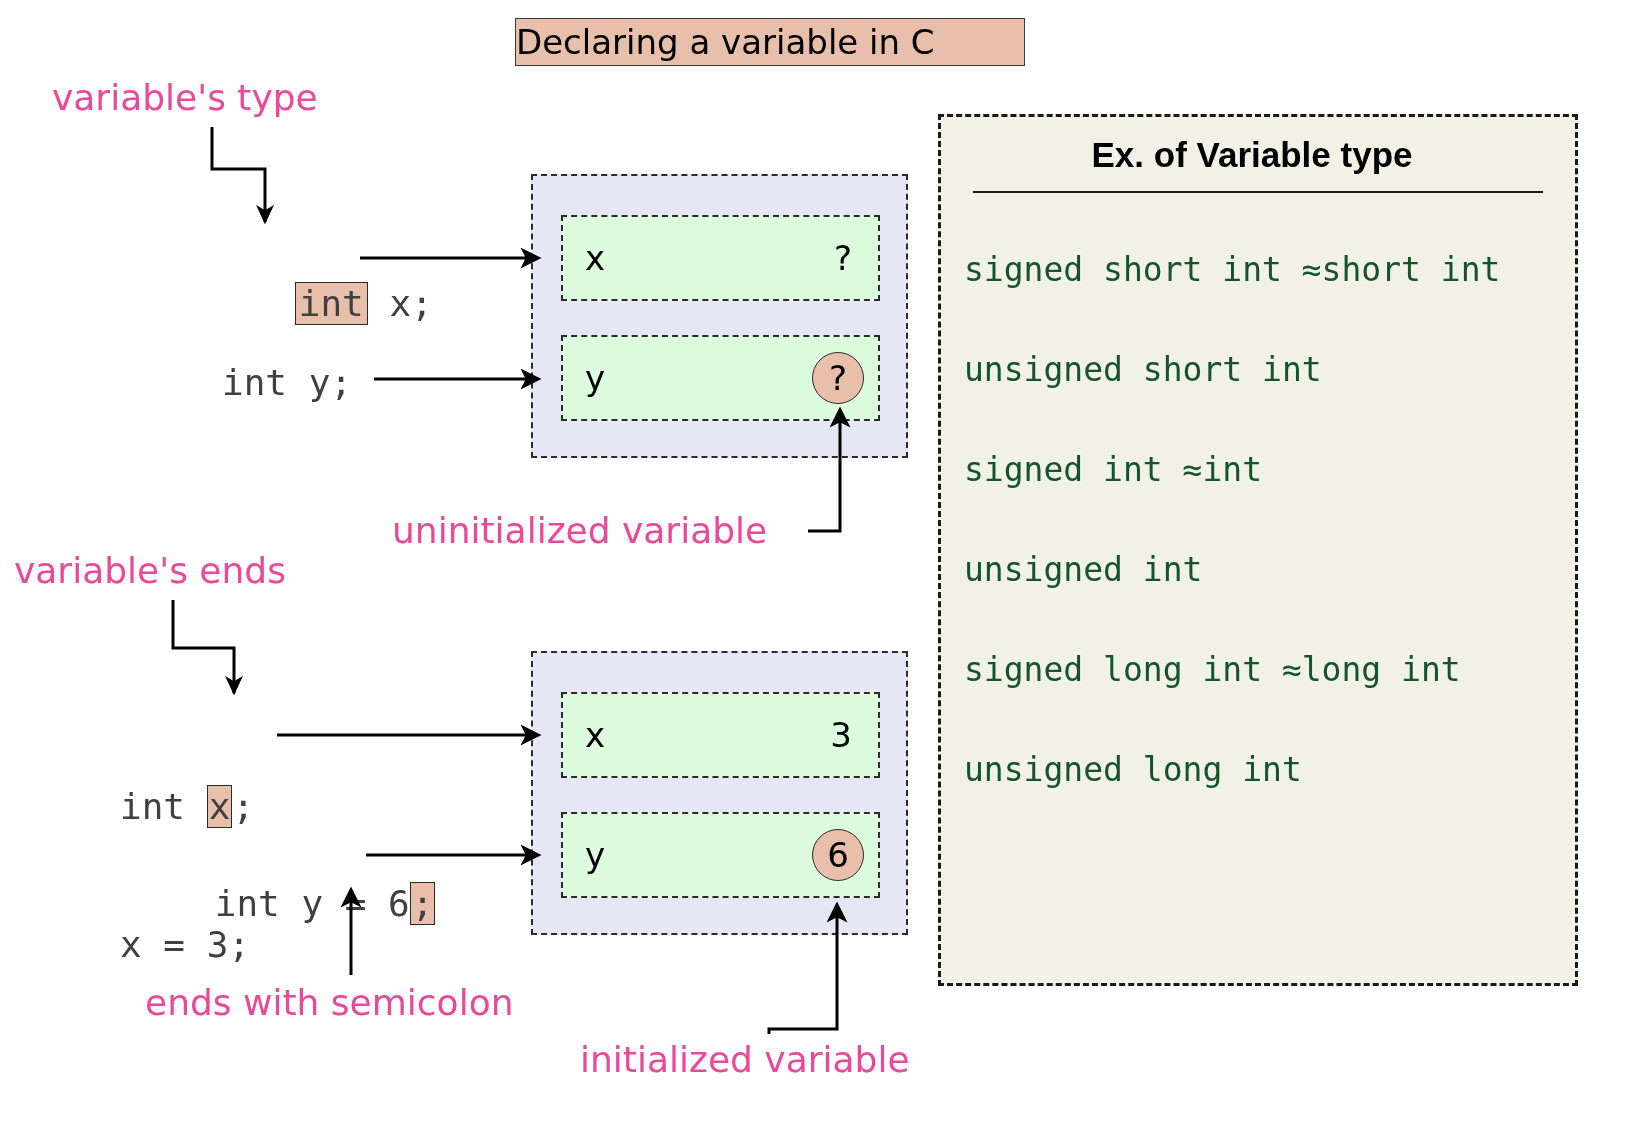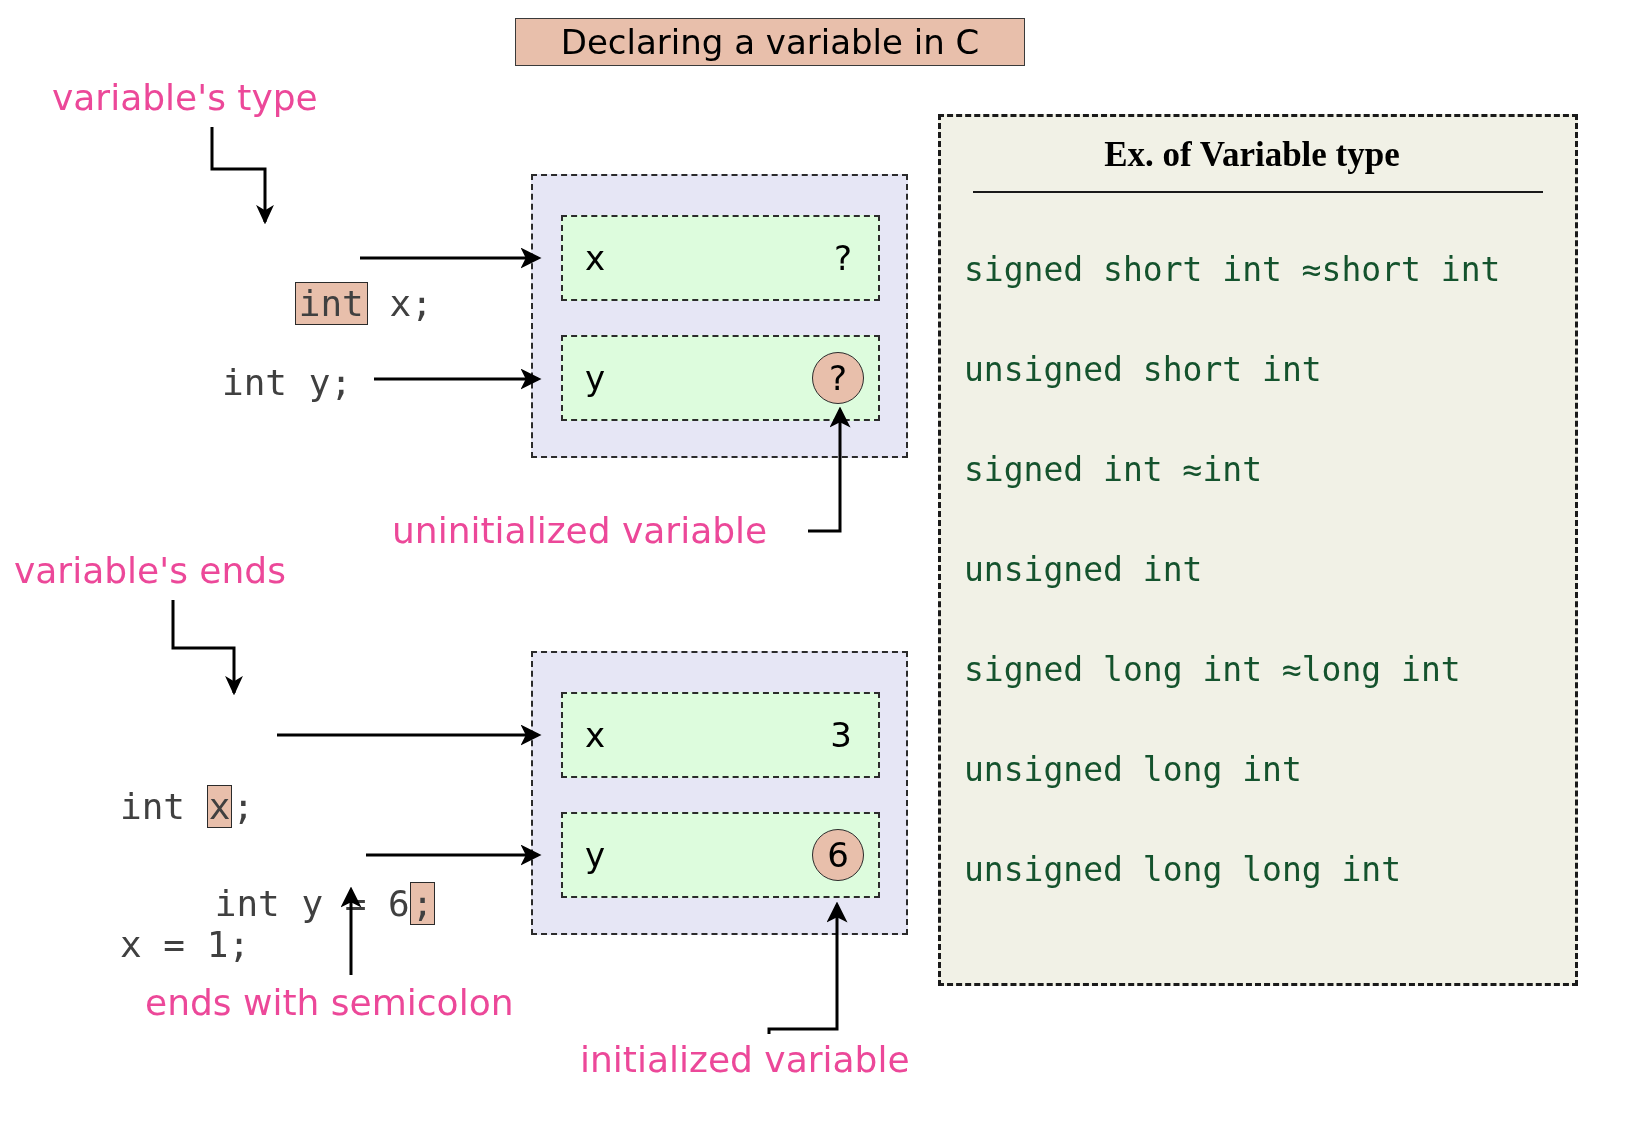--- a/index.html
+++ b/index.html
@@ -17,21 +17,21 @@
   }
   .abs { position: absolute; }
 
   
   #title-box {
     left: 515px; top: 18px;
     width: 510px; height: 48px;
     background: #e8bfab;
     border: 1.5px solid #3a3a3a;
     box-sizing: border-box;
-    display: flex; align-items: center; justify-content: center;
+    display: flex; align-items: center; justify-content: flex-start;
   }
   #title-text {
     font-family: "DejaVu Sans", sans-serif;
     font-size: 34px;
     color: #000;
     line-height: 1;
     white-space: nowrap;
   }
 
   
@@ -109,21 +109,21 @@
     left: 938px; top: 114px;
     width: 640px; height: 872px;
     background: #f1f1e6;
     border: 3px dashed #1a1a1a;
     box-sizing: border-box;
   }
   #types-title {
     position: absolute;
     left: 0; right: 12px; top: 20px;
     text-align: center;
-    font-family: Liberation Serif, serif;
+    font-family: Liberation Sans, sans-serif;
     font-weight: bold;
     font-size: 35px;
     color: #000;
     line-height: 1;
   }
   #types-rule {
     position: absolute;
     left: 32px; right: 32px; top: 74px;
     height: 0;
     border-top: 2px solid #1a1a1a;
@@ -175,21 +175,21 @@
       <span class="mem-val circled">?</span>
     </div>
   </div>
 
   <div class="abs callout" style="left:392px; top:513px;">uninitialized variable</div>
 
   <div class="abs callout" style="left:14px; top:553px;">variable's ends</div>
 
   <div class="abs code" style="left:120px; top:692px;">
     <div><span>int </span><span class="hl-tight">x</span><span>;</span></div>
-    <div>x = 1;</div>
+    <div>x = 3;</div>
   </div>
 
   <div class="abs code" style="left:128px; top:835px;">
     <span>int y = 6</span><span class="hl-tight">;</span>
   </div>
 
   <div class="abs mem-frame" id="mem-frame-init" style="left:531px; top:651px; width:377px; height:284px;">
     <div class="mem-cell" style="left:28px; top:39px; width:319px; height:86px;">
       <span class="mem-name">x</span>
       <span class="mem-val">3</span>
@@ -207,21 +207,20 @@
   <div class="abs" id="types-panel">
     <div id="types-title">Ex. of Variable type</div>
     <div id="types-rule"></div>
     <div id="types-list">
       <div class="type-item">signed short int ≈short int</div>
       <div class="type-item">unsigned short int</div>
       <div class="type-item">signed int ≈int</div>
       <div class="type-item">unsigned int</div>
       <div class="type-item">signed long int ≈long int</div>
       <div class="type-item">unsigned long int</div>
-      <div class="type-item">unsigned long long int</div>
     </div>
   </div>
 
   <svg class="overlay" viewBox="0 0 1640 1143">
     <defs>
       <marker id="arrowFat" viewBox="0 0 12 12" refX="10" refY="6" markerWidth="7" markerHeight="7" orient="auto-start-reverse">
         <path d="M0,0 L12,6 L0,12 L3,6 Z" fill="#000"></path>
       </marker>
       <marker id="arrowThin" viewBox="0 0 12 12" refX="10.5" refY="6" markerWidth="6.5" markerHeight="6.5" orient="auto-start-reverse">
         <path d="M0,0.5 L12,6 L0,11.5 L3.2,6 Z" fill="#000"></path>

